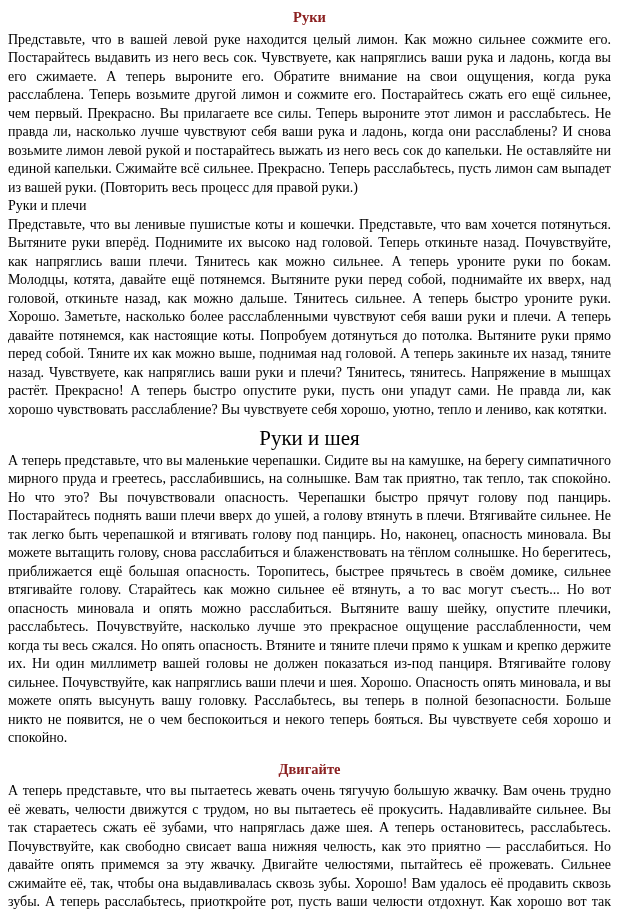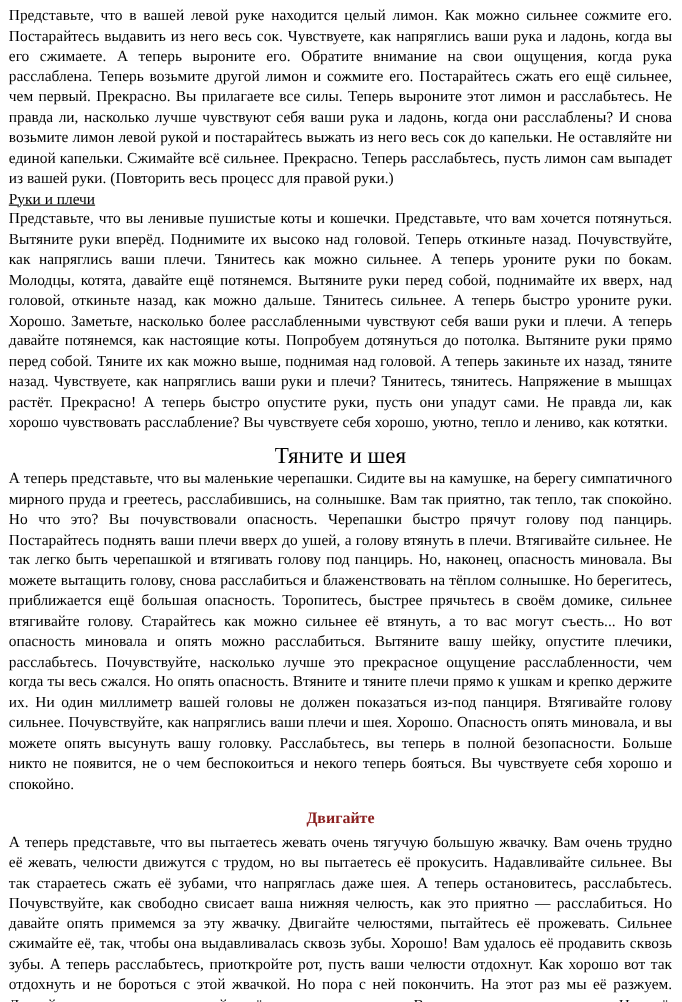--- a/index.html
+++ b/index.html
@@ -31,40 +31,40 @@
     margin-top: 12px;
   }
   .heading-plain {
     font-weight: normal;
     text-align: center;
     margin: 10px 0 4px 0;
   }
   .subheading-left {
     text-align: left;
     margin: 0;
-    text-decoration: underline;
   }
   p.body-par {
     margin: 0;
     padding: 0;
   }
 </style>
 </head>
 <body>
 
 <div class="page">
 
+  <h1 class="heading-bold">Руки</h1>
 
   <p class="body-par">Представьте, что в вашей левой руке находится целый лимон. Как можно сильнее сожмите его. Постарайтесь выдавить из него весь сок. Чувствуете, как напряглись ваши рука и ладонь, когда вы его сжимаете. А теперь выроните его. Обратите внимание на свои ощущения, когда рука расслаблена. Теперь возьмите другой лимон и сожмите его. Постарайтесь сжать его ещё сильнее, чем первый. Прекрасно. Вы прилагаете все силы. Теперь выроните этот лимон и расслабьтесь. Не правда ли, насколько лучше чувствуют себя ваши рука и ладонь, когда они расслаблены? И снова возьмите лимон левой рукой и постарайтесь выжать из него весь сок до капельки. Не оставляйте ни единой капельки. Сжимайте всё сильнее. Прекрасно. Теперь расслабьтесь, пусть лимон сам выпадет из вашей руки. (Повторить весь процесс для правой руки.)</p>
 
   <div class="subheading-left">Руки и плечи</div>
 
   <p class="body-par">Представьте, что вы ленивые пушистые коты и кошечки. Представьте, что вам хочется потянуться. Вытяните руки вперёд. Поднимите их высоко над головой. Теперь откиньте назад. Почувствуйте, как напряглись ваши плечи. Тянитесь как можно сильнее. А теперь уроните руки по бокам. Молодцы, котята, давайте ещё потянемся. Вытяните руки перед собой, поднимайте их вверх, над головой, откиньте назад, как можно дальше. Тянитесь сильнее. А теперь быстро уроните руки. Хорошо. Заметьте, насколько более расслабленными чувствуют себя ваши руки и плечи. А теперь давайте потянемся, как настоящие коты. Попробуем дотянуться до потолка. Вытяните руки прямо перед собой. Тяните их как можно выше, поднимая над головой. А теперь закиньте их назад, тяните назад. Чувствуете, как напряглись ваши руки и плечи? Тянитесь, тянитесь. Напряжение в мышцах растёт. Прекрасно! А теперь быстро опустите руки, пусть они упадут сами. Не правда ли, как хорошо чувствовать расслабление? Вы чувствуете себя хорошо, уютно, тепло и лениво, как котятки.</p>
 
-  <h2 class="heading-plain">Тяните и шея</h2>
+  <h2 class="heading-plain">Руки и шея</h2>
 
   <p class="body-par">А теперь представьте, что вы маленькие черепашки. Сидите вы на камушке, на берегу симпатичного мирного пруда и греетесь, расслабившись, на солнышке. Вам так приятно, так тепло, так спокойно. Но что это? Вы почувствовали опасность. Черепашки быстро прячут голову под панцирь. Постарайтесь поднять ваши плечи вверх до ушей, а голову втянуть в плечи. Втягивайте сильнее. Не так легко быть черепашкой и втягивать голову под панцирь. Но, наконец, опасность миновала. Вы можете вытащить голову, снова расслабиться и блаженствовать на тёплом солнышке. Но берегитесь, приближается ещё большая опасность. Торопитесь, быстрее прячьтесь в своём домике, сильнее втягивайте голову. Старайтесь как можно сильнее её втянуть, а то вас могут съесть... Но вот опасность миновала и опять можно расслабиться. Вытяните вашу шейку, опустите плечики, расслабьтесь. Почувствуйте, насколько лучше это прекрасное ощущение расслабленности, чем когда ты весь сжался. Но опять опасность. Втяните и тяните плечи прямо к ушкам и крепко держите их. Ни один миллиметр вашей головы не должен показаться из-под панциря. Втягивайте голову сильнее. Почувствуйте, как напряглись ваши плечи и шея. Хорошо. Опасность опять миновала, и вы можете опять высунуть вашу головку. Расслабьтесь, вы теперь в полной безопасности. Больше никто не появится, не о чем беспокоиться и некого теперь бояться. Вы чувствуете себя хорошо и спокойно.</p>
 
   <h1 class="heading-bold mid">Двигайте</h1>
 
   <p class="body-par">А теперь представьте, что вы пытаетесь жевать очень тягучую большую жвачку. Вам очень трудно её жевать, челюсти движутся с трудом, но вы пытаетесь её прокусить. Надавливайте сильнее. Вы так стараетесь сжать её зубами, что напряглась даже шея. А теперь остановитесь, расслабьтесь. Почувствуйте, как свободно свисает ваша нижняя челюсть, как это приятно — расслабиться. Но давайте опять примемся за эту жвачку. Двигайте челюстями, пытайтесь её прожевать. Сильнее сжимайте её, так, чтобы она выдавливалась сквозь зубы. Хорошо! Вам удалось её продавить сквозь зубы. А теперь расслабьтесь, приоткройте рот, пусть ваши челюсти отдохнут. Как хорошо вот так отдохнуть и не бороться с этой жвачкой. Но пора с ней покончить. На этот раз мы её разжуем. Двигайте челюстями, сдавливайте её как можно сильнее. Вы стараетесь изо всех сил. Ну, всё, наконец-то вы с ней справились! Можно отдохнуть. Расслабьтесь, пусть отдохнет всё ваше тело. Почувствуйте, как расслабились все ваши мускулы.</p>
 
 </div>
 
 </body></html>

